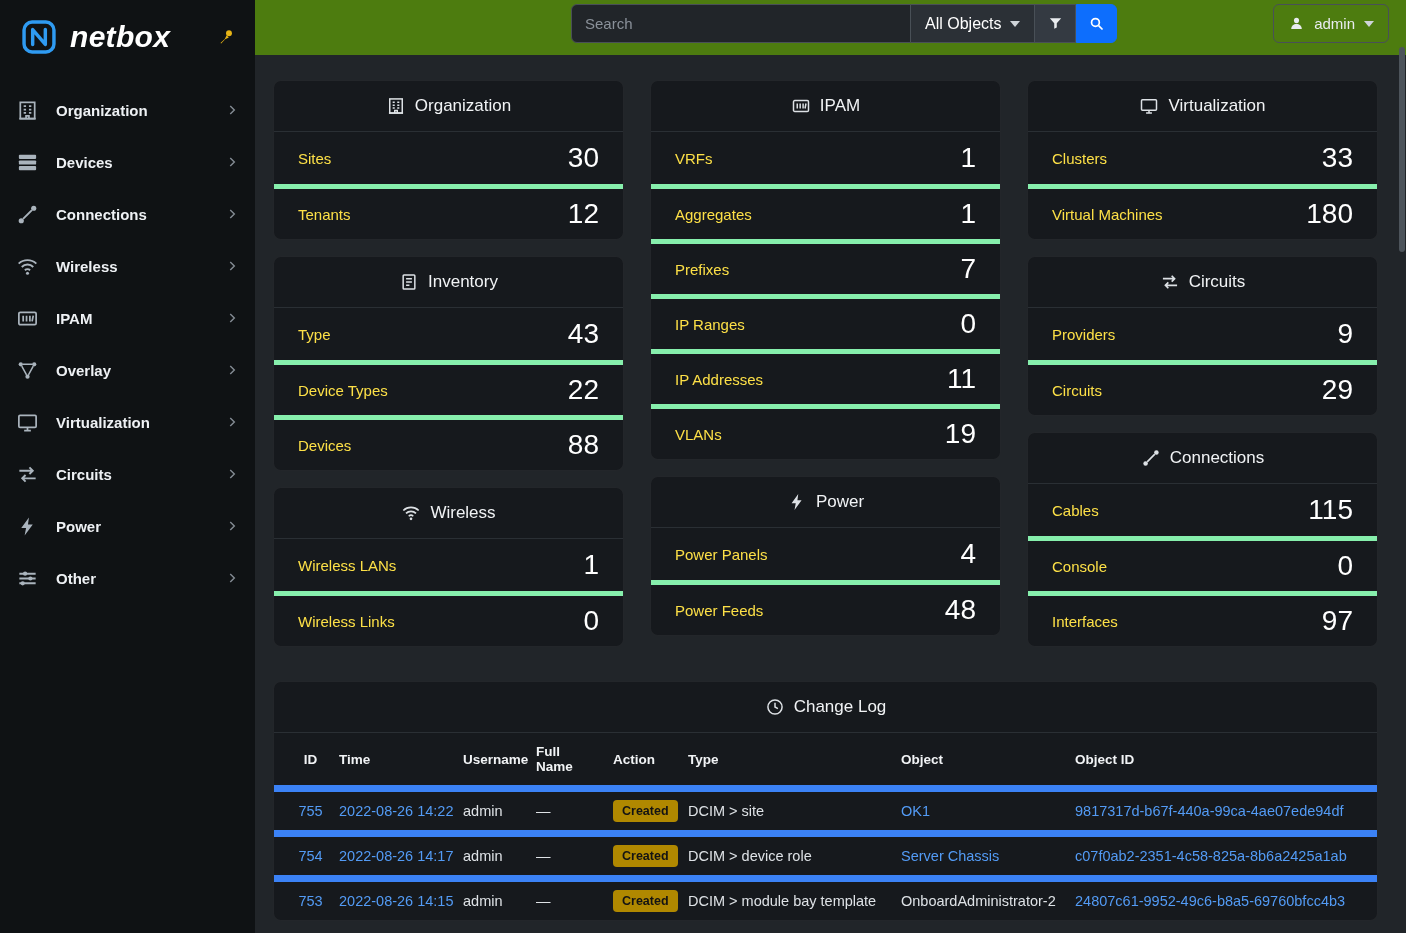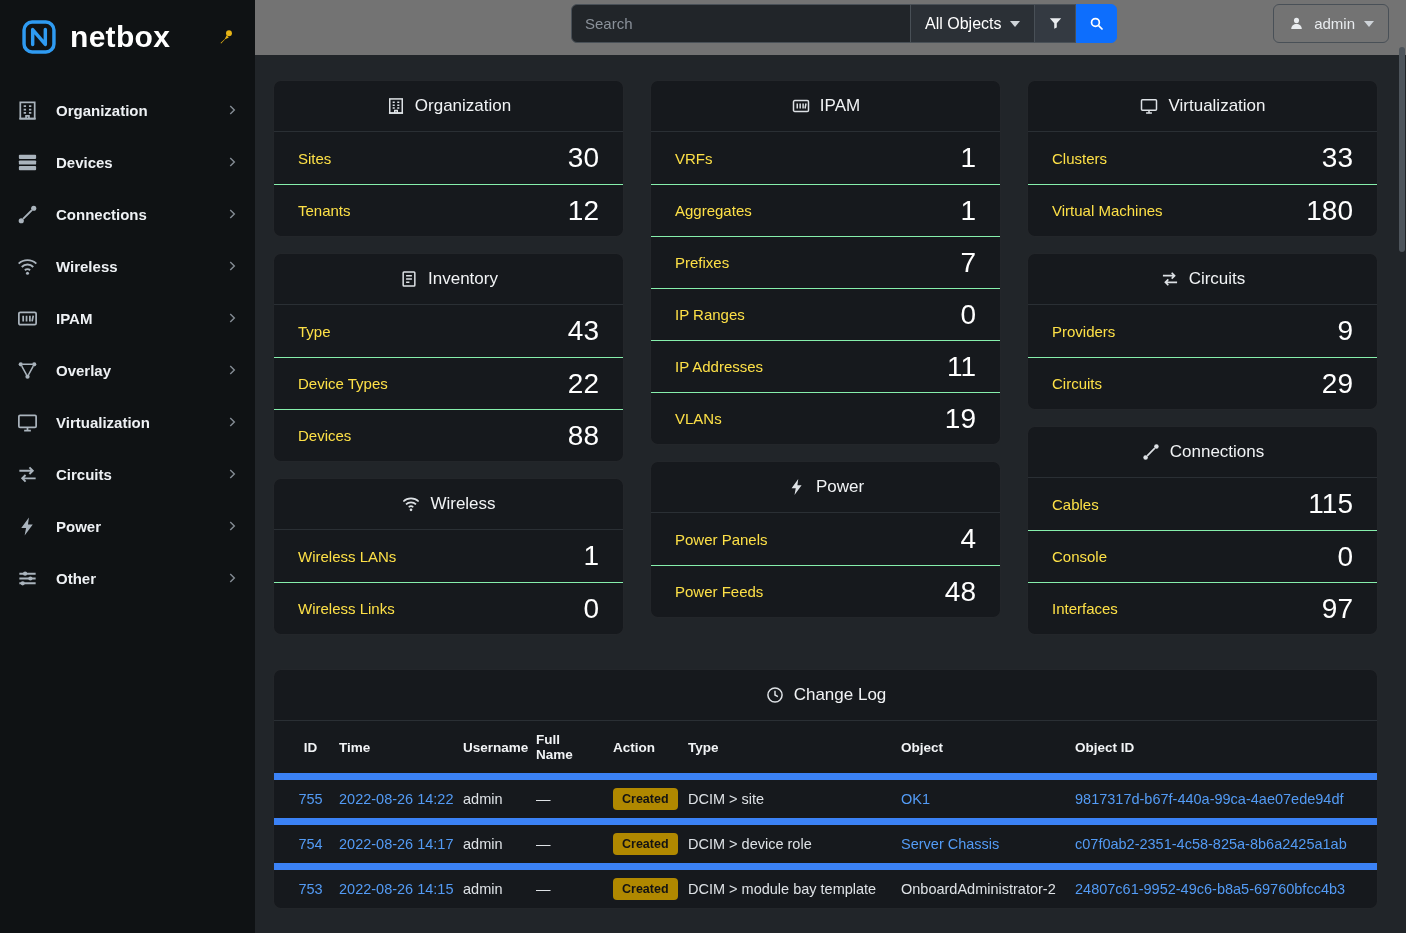--- a/index.html
+++ b/index.html
@@ -12,32 +12,32 @@
   }
   .app { display: flex; height: 100%; }
 
   
   .sidebar {
     width: 255px; min-width: 255px; height: 100%;
     background: #0f1214; position: relative; z-index: 2;
   }
   .brand { display: flex; align-items: center; gap: 8px; padding: 14px 14px 18px 16px; cursor: pointer; }
   .brand-mark { width: 46px; height: 46px; display: inline-flex; }
-  .brand-name { color: #ffffff; font-size: 30px; font-weight: 600; letter-spacing: .3px; }
+  .brand-name { color: #ffffff; font-size: 30px; font-weight: 600; letter-spacing: .3px; font-style: italic; }
   .pin { position: absolute; top: 28px; right: 20px; width: 17px; height: 17px; cursor: pointer; }
   .nav { margin-top: 6px; }
   .nav-item { display: flex; align-items: center; height: 52px; padding: 0 16px; cursor: pointer; }
   .nicon { width: 23px; height: 23px; margin-right: 17px; color: #aab4bd; flex: none; }
   .nicon svg, .cicon svg, .bicon svg { width: 100%; height: 100%; display: block; }
   .nav-label { flex: 1; color: #eef1f4; font-weight: 600; font-size: 15px; }
   .chev { width: 14px; height: 14px; color: #848c94; }
 
   
   .main { flex: 1; display: flex; flex-direction: column; min-width: 0; }
-  .topbar { height: 55px; background: #737373; position: relative; flex: none; text-decoration: underline; }
+  .topbar { height: 55px; background: #4d7c0f; position: relative; flex: none; text-decoration: underline; }
   .search-group { position: absolute; left: 316px; top: 4px; height: 39px; display: flex; }
   .search-input {
     width: 340px; height: 39px; background: #212529; border: 1px solid #495057;
     border-radius: 6px 0 0 6px; color: #dee2e6; padding: 0 13px; font-size: 15px;
     font-family: inherit; outline: none;
   }
   .search-input::placeholder { color: #8a919a; }
   .obj-btn {
     display: flex; align-items: center; gap: 9px; padding: 0 14px; height: 39px;
     background: #2b3036; border: 1px solid #495057; border-left: 0;
@@ -73,21 +73,21 @@
   .card-header {
     display: flex; align-items: center; justify-content: center; gap: 9px;
     padding: 15px 16px; font-size: 17px; font-weight: 500; color: #f1f3f5;
     border-bottom: 1px solid #2a2f34;
   }
   .cicon { width: 20px; height: 20px; color: #dde1e5; flex: none; }
   .stat-row {
     display: flex; align-items: center; justify-content: space-between;
     padding: 9px 24px; min-height: 52px; cursor: pointer;
   }
-  .stat-row + .stat-row { border-top: 1px solid #86efac; }
+  .stat-row + .stat-row { border-top: 5px solid #86efac; }
   .stat-label { font-size: 15px; color: #fde047; }
   .stat-value { font-size: 28px; font-weight: 300; color: #ffffff; }
 
   
   .changelog { margin-top: 34px; }
   .changelog table { width: 100%; border-collapse: collapse; table-layout: fixed; font-size: 14.5px; }
   .changelog th {
     text-align: left; padding: 11px 8px; color: #f1f3f5; font-weight: 700; font-size: 13.5px;
   }
   .changelog td { padding: 8px 8px; border-top: 7px solid #3b82f6; height: 37px; white-space: nowrap; overflow: hidden; }

